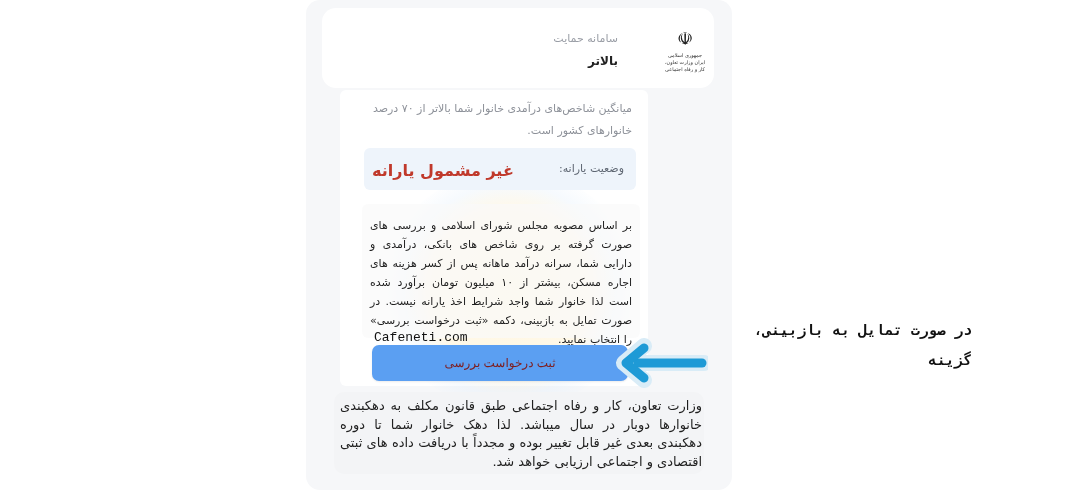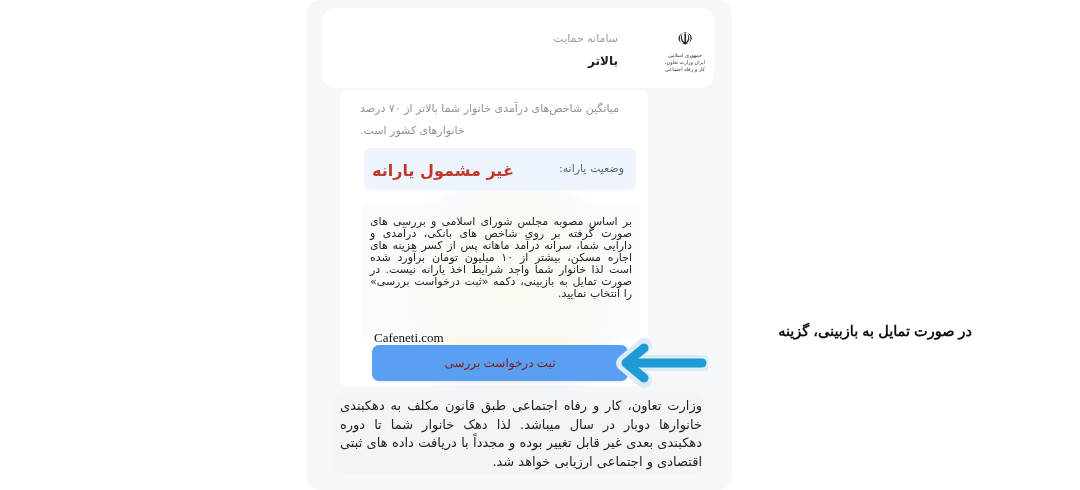--- a/index.html
+++ b/index.html
@@ -41,44 +41,44 @@
       position: absolute; left: 340px; top: 90px; width: 308px; height: 296px;
       background: #ffffff; border-radius: 6px;
     }
     .bg-logo {
       position: absolute; left: 380px; top: 170px; width: 260px; height: 240px;
       border-radius: 50%;
       background: radial-gradient(circle at 50% 50%, rgba(255,240,200,0.55) 0%, rgba(255,236,190,0.35) 45%, rgba(220,235,250,0.25) 60%, rgba(255,255,255,0) 72%);
     }
     .intro-text {
       position: absolute; left: 360px; top: 98px; width: 272px;
-      font-size: 11px; line-height: 22px; color: #8d9199; text-align: left; direction: rtl;
+      font-size: 11px; line-height: 22px; color: #8d9199; text-align: right; direction: rtl;
     }
     .status-box {
       position: absolute; left: 364px; top: 148px; width: 272px; height: 42px;
       background: #eef4fb; border-radius: 6px; direction: rtl;
     }
     .status-box .label {
       position: absolute; right: 12px; top: 14px; font-size: 11px; color: #5e6672;
     }
     .status-box .value {
       position: absolute; left: 8px; top: 13px; font-size: 16px; font-weight: bold; color: #c0392b;
     }
     .info-box {
       position: absolute; left: 362px; top: 204px; width: 278px; height: 134px;
       background: rgba(250,250,250,0.7); border-radius: 6px;
     }
     .info-box .text {
       position: absolute; left: 8px; top: 12px; width: 262px;
-      font-size: 11px; line-height: 12px; color: #1f1f1f; text-align: justify; direction: rtl;
+      font-size: 11px; line-height: 19px; color: #1f1f1f; text-align: justify; direction: rtl;
       text-align-last: right;
     }
     .watermark {
       position: absolute; left: 374px; top: 330px; font-size: 13px; color: #111;
-      font-family: Liberation Serif, serif;
+      font-family: Liberation Mono, monospace;
     }
     .submit-btn {
       position: absolute; left: 372px; top: 345px; width: 256px; height: 36px;
       background: #5b9ff2; border-radius: 7px; border: none;
       color: #7f1d1d; font-size: 12px; text-align: center; line-height: 36px; direction: rtl;
       box-shadow: 0 1px 2px rgba(0,0,0,0.08);
     }
 
     
     .arrow {
@@ -92,21 +92,21 @@
     }
     .bottom-box .text {
       position: absolute; left: 6px; top: 5px; width: 362px;
       font-size: 13px; line-height: 18.5px; color: #1f1f1f; text-align: justify; direction: rtl;
       text-align-last: right;
     }
 
     
     .caption-right {
       position: absolute; right: 108px; top: 316px; width: 260px;
-      font-family: Liberation Sans, sans-serif; font-weight: bold; font-size: 14.5px;
+      font-family: Liberation Mono, monospace; font-weight: bold; font-size: 14.5px;
       line-height: 30px; color: #111; text-align: right; direction: rtl;
     }
   </style>
 </head>
 <body>
 
 <div class="stage">
 
   <div class="phone"></div>
 

